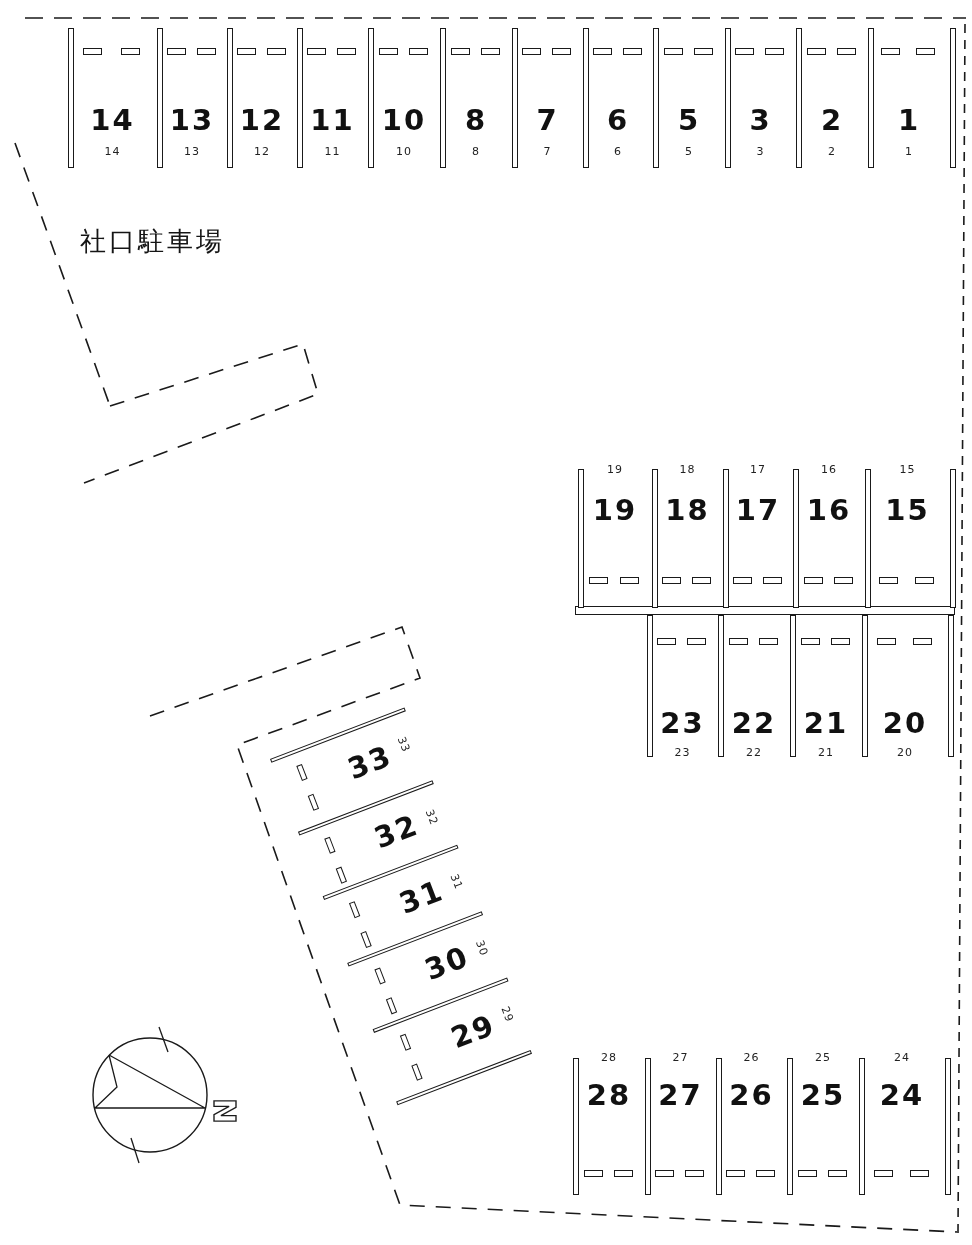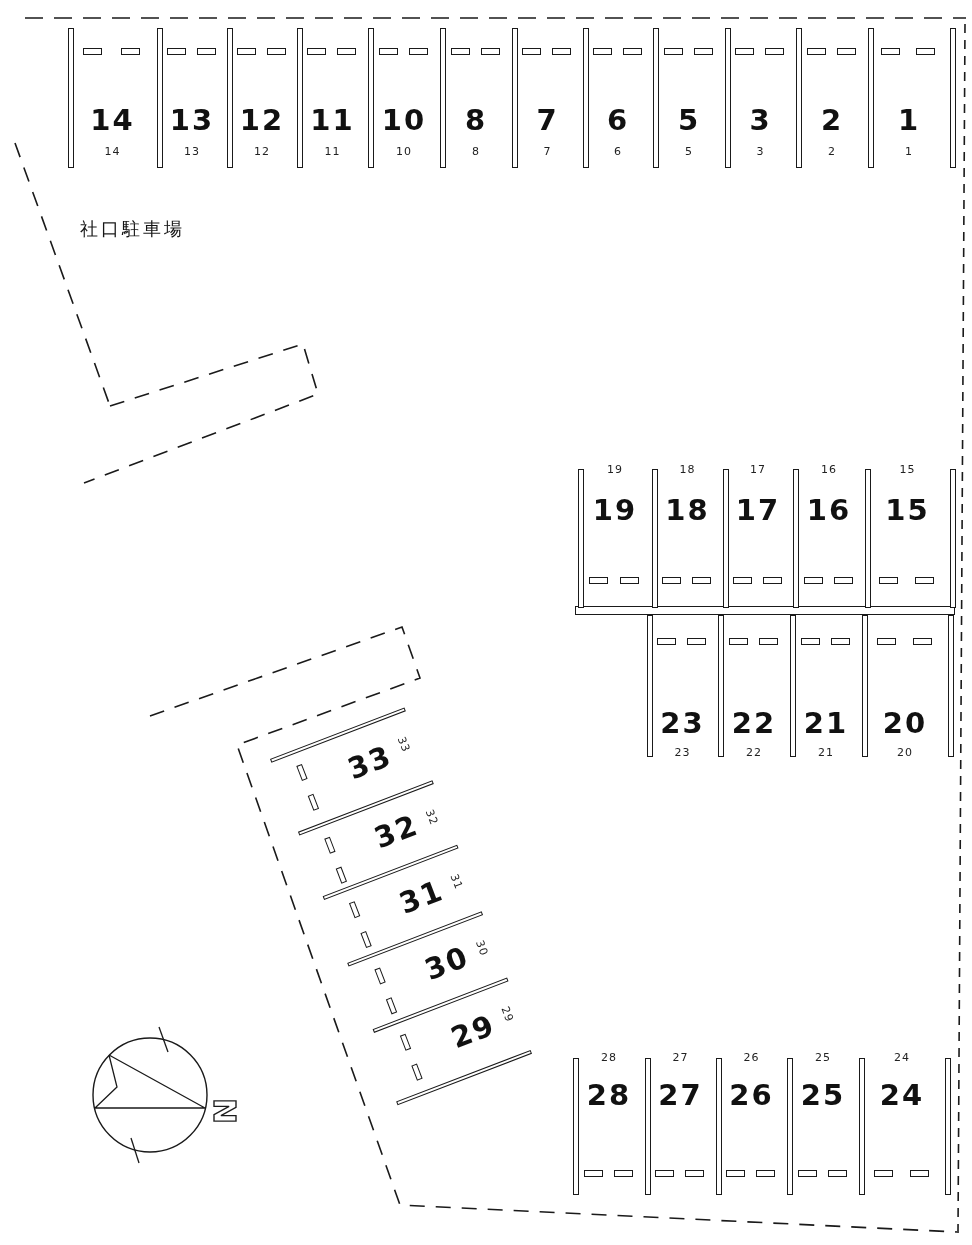--- a/index.html
+++ b/index.html
@@ -2,21 +2,21 @@
 <html><head>
 <meta charset="utf-8">
 <style>
   html,body{margin:0;padding:0;background:#e8e8e4;}
   #plan-root{
     position:relative;width:972px;height:1245px;background:#ffffff;
     overflow:hidden;font-family:"DejaVu Sans","Liberation Sans",sans-serif;color:#151515;
   }
   #boundary-svg{position:absolute;left:0;top:0;}
   .lot-title{
-    position:absolute;left:80px;top:217px;font-size:18px;font-weight:500;
+    position:absolute;left:80px;top:224px;font-size:26px;font-weight:500;
     letter-spacing:3px;color:#151515;white-space:nowrap;
   }
   .bar{position:absolute;width:6px;background:#fff;border:1px solid #1a1a1a;box-sizing:border-box;}
   .stop{position:absolute;width:19px;height:7px;background:#fff;border:1px solid #1a1a1a;box-sizing:border-box;}
   .band{position:absolute;left:575px;top:606px;width:380px;height:9px;background:#fff;border:1px solid #1a1a1a;box-sizing:border-box;}
   .num-big{
     position:absolute;text-align:center;font-weight:bold;font-size:29px;
     height:34px;line-height:34px;letter-spacing:2px;color:#111;
   }
   .num-small{

